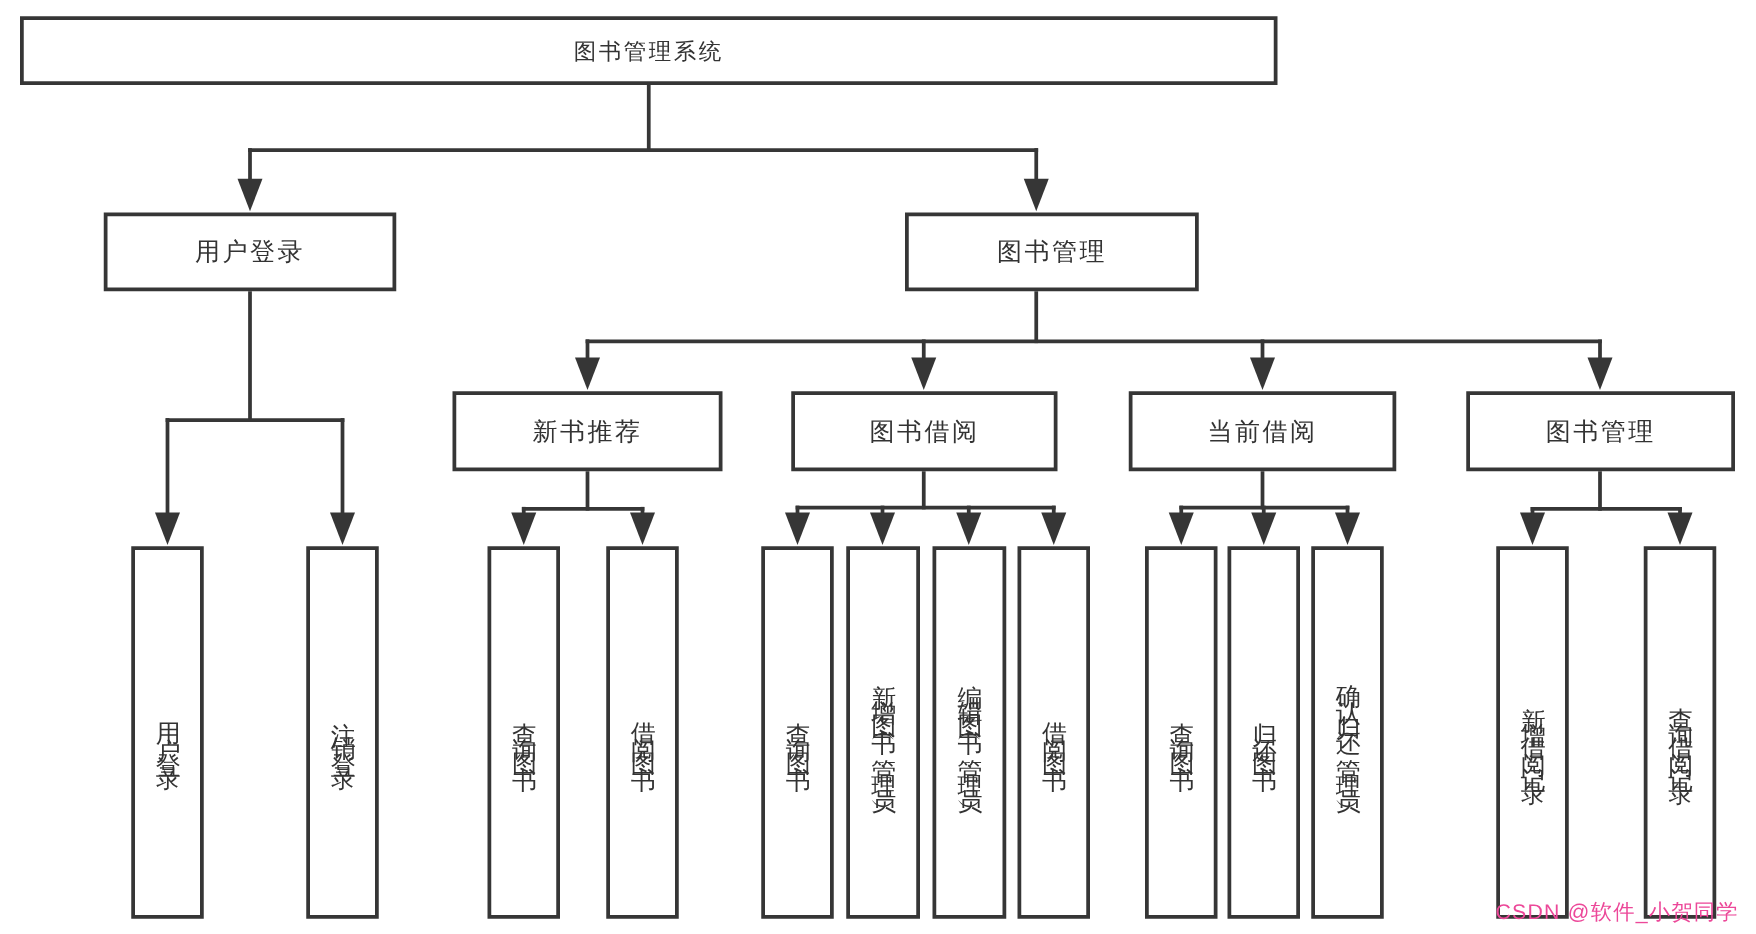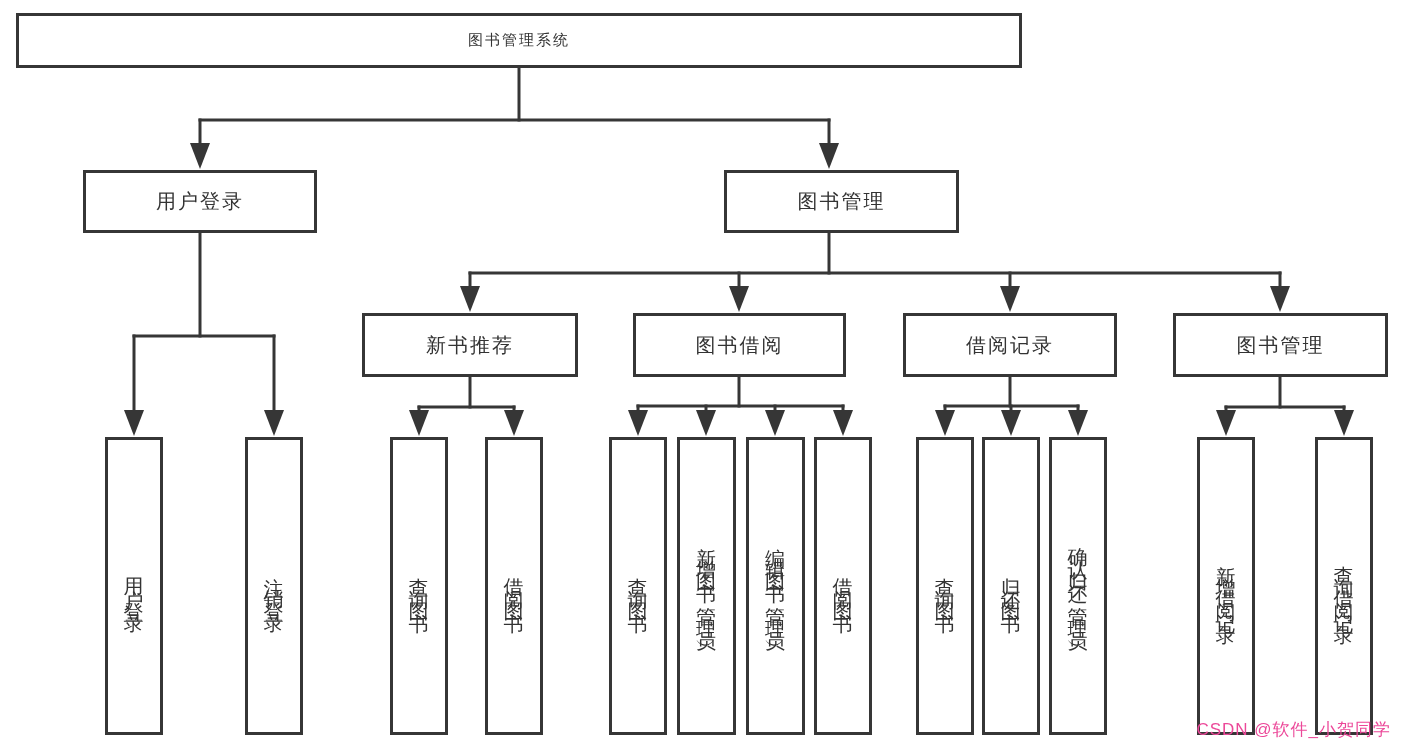--- a/index.html
+++ b/index.html
@@ -34,21 +34,21 @@
     white-space:nowrap;
   }
   .leaf span{
     writing-mode:vertical-rl;
     text-orientation:mixed;
     font-size:20px;
     line-height:1.0;
     letter-spacing:12px;
     color:#333333;
   }
-  .root-node{font-size:15px;}
+  .root-node{font-size:18px;}
   #watermark{
     position:absolute;
     right:14px;
     bottom:6px;
     font-size:17px;
     letter-spacing:1px;
     color:#ec4899;
     z-index:5;
     white-space:nowrap;
   }
@@ -136,21 +136,21 @@
     </g>
   </svg>
 
   <div class="node h-node root-node" style="left:16px;top:13px;width:1006px;height:55px;">图书管理系统</div>
 
   <div class="node h-node" style="left:83px;top:170px;width:234px;height:63px;">用户登录</div>
   <div class="node h-node" style="left:712px;top:170px;width:235px;height:63px;margin-left:12px;">图书管理</div>
 
   <div class="node h-node" style="left:362px;top:313px;width:216px;height:64px;">新书推荐</div>
   <div class="node h-node" style="left:633px;top:313px;width:213px;height:64px;">图书借阅</div>
-  <div class="node h-node" style="left:903px;top:313px;width:214px;height:64px;">借阅记录</div>
+  <div class="node h-node" style="left:903px;top:313px;width:214px;height:64px;">当前借阅</div>
   <div class="node h-node" style="left:1173px;top:313px;width:215px;height:64px;">图书管理</div>
 
   <div class="node leaf" style="left:105px;top:437px;width:58px;height:298px;">
     <span>用户登录</span>
   </div>
   <div class="node leaf" style="left:245px;top:437px;width:58px;height:298px;">
     <span>注销登录</span>
   </div>
 
   <div class="node leaf" style="left:390px;top:437px;width:58px;height:298px;">

